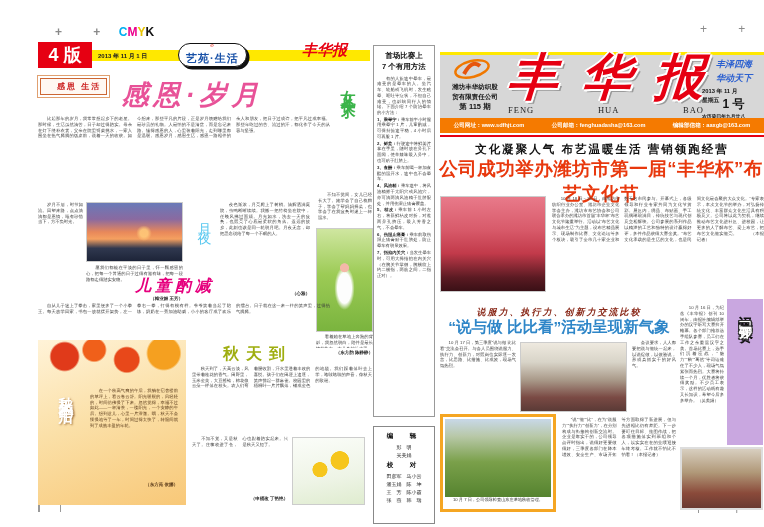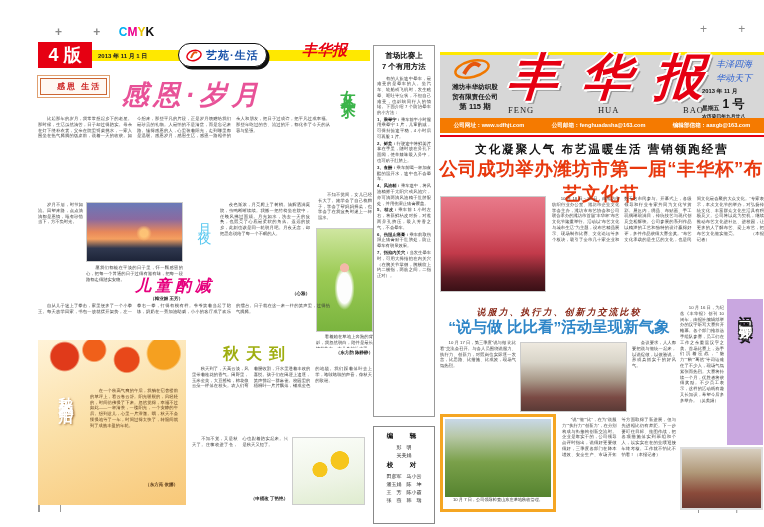--- a/index.html
+++ b/index.html
@@ -11,21 +11,21 @@
   .c3 { column-count:3; column-gap:5px; }
   .vert { writing-mode:vertical-rl; text-orientation:upright; }
   .sig { font-size:4.5px; font-weight:bold; color:#222; text-align:right; }
   .photo { border:1px solid #ccc; }
   .mark { color:#8a8a8a; font-size:12px; letter-spacing:14px; }
   
   .edition-box { background:#e60012; color:#fff; font-weight:bold; font-size:18px;
                  display:flex; align-items:center; justify-content:center; }
   .yellowbar { background:#ffe800; }
   .section-pill { background:#fff; border:1.5px solid #111; border-radius:12px;
-                  box-shadow:2.5px 2.5px 0 #111; display:flex; align-items:center; gap:4px; padding:0 7px; }
+                  box-shadow:2.5px 2.5px 0 #111; display:flex; align-items:center; gap:4px; padding:0 7px;flex-direction:column; }
   .sec-label { color:#1a52a8; font-weight:bold; font-size:11px; letter-spacing:1px; }
   .paper-script { color:#e60012; font-weight:bold; font-style:italic; }
   .tag-box { border:1px solid #cc6633; outline:1px solid #e0a070; outline-offset:2px;
              color:#cc2222; font-weight:bold; font-size:8px; padding:2px 5px; background:#fff8f2; letter-spacing:2px; }
   .title-pink { color:#e85298; font-weight:bold; font-style:italic; letter-spacing:5px; text-align:center; }
   .title-green-v { color:#3bb44a; font-weight:bold; letter-spacing:4px; }
   .title-blue-v { color:#5ac8f0; letter-spacing:7px; }
   .title-magenta { color:#e6007e; font-weight:bold; font-style:italic; letter-spacing:4px; text-align:center; }
   .title-olive { color:#9fae10; font-weight:bold; letter-spacing:7px; text-align:center; }
   
@@ -33,21 +33,21 @@
   .tips-title { font-size:7.5px; font-weight:bold; text-align:center; line-height:1.5; color:#111; }
   .tip-label { font-weight:bold; color:#222; }
   .credits { border:1px solid #888; padding:3px 2px; margin-top:4px; text-align:center; }
   .credits .hd { font-size:6.5px; font-weight:bold; letter-spacing:5px; margin:2px 0; }
   .credits .nm { font-size:5px; line-height:1.6; color:#222; }
   
   .grayband { background:#d7d7d7; }
   .masthead-char { color:#e60012; font-weight:bold; font-style:italic; font-size:50px;
       text-shadow:-2px 0 #fff, 2px 0 #fff, 0 -2px #fff, 0 2px #fff, -1.5px -1.5px #fff, 1.5px 1.5px #fff, 3px 3px 0 #9a9a9a; }
   .pinyin { font-family:"Liberation Serif", serif; font-size:8.5px; color:#222; letter-spacing:1px; }
-  .slogan { color:#2a5fd0; font-weight:normal; font-style:italic; font-size:9px; line-height:1.5; text-align:center; }
+  .slogan { color:#2a5fd0; font-weight:bold; font-style:italic; font-size:9px; line-height:1.5; text-align:center; }
   .orangebar { background:#f57a00; color:#fff; font-size:5.6px; font-weight:bold;
                display:flex; justify-content:space-around; align-items:center; }
   .kicker1 { font-size:11.5px; font-weight:bold; color:#111; letter-spacing:2px; text-align:center; }
   .headline1 { font-size:18.5px; font-weight:bold; color:#e8380d; text-align:center; letter-spacing:0.5px; }
   .kicker2 { font-size:9px; font-weight:bold; font-style:italic; color:#8a2a1a; letter-spacing:2px; text-align:center; }
   .headline2 { font-size:15.5px; font-weight:bold; color:#2e86c8; text-align:center; }
   .purple-banner { background:#c9a7e0; display:flex; flex-direction:column; align-items:center;
                    justify-content:flex-start; padding-top:5px; }
   .purple-banner .main { writing-mode:vertical-rl; text-orientation:upright; font-size:15px; font-weight:bold; color:#111; letter-spacing:2px; }
   .purple-banner .sub  { writing-mode:vertical-rl; text-orientation:upright; font-size:13px; font-weight:bold; color:#fff;
@@ -192,21 +192,21 @@
     <span class="pinyin">HUA</span>
     <span class="pinyin">BAO</span>
   </div>
 
   <div class="abs slogan" style="left:706px; top:58px; width:56px;">
     <div>丰泽四海</div>
     <div>华动天下</div>
   </div>
   <div class="abs" style="left:702px; top:87px; width:60px; color:#111;">
     <div style="font-size:5.8px; font-weight:bold;">2013 年 11 月</div>
-    <div style="display:flex; align-items:flex-end; gap:3px;">
+    <div style="display:flex; align-items:flex-start; gap:3px;">
       <span style="font-size:5.8px; font-weight:bold;">星期五</span>
       <span style="font-size:12px; font-weight:bold;">1 号</span>
     </div>
     <div style="font-size:4.8px; font-weight:bold;">农历癸巳年九月廿八</div>
   </div>
 
   <div class="abs orangebar" style="left:440px; top:118px; width:324px; height:15px;">
     <span>公司网址：www.sdfhjt.com</span>
     <span>公司邮箱：fenghuadasha@163.com</span>
     <span>编辑部信箱：aaxgb@163.com</span>

